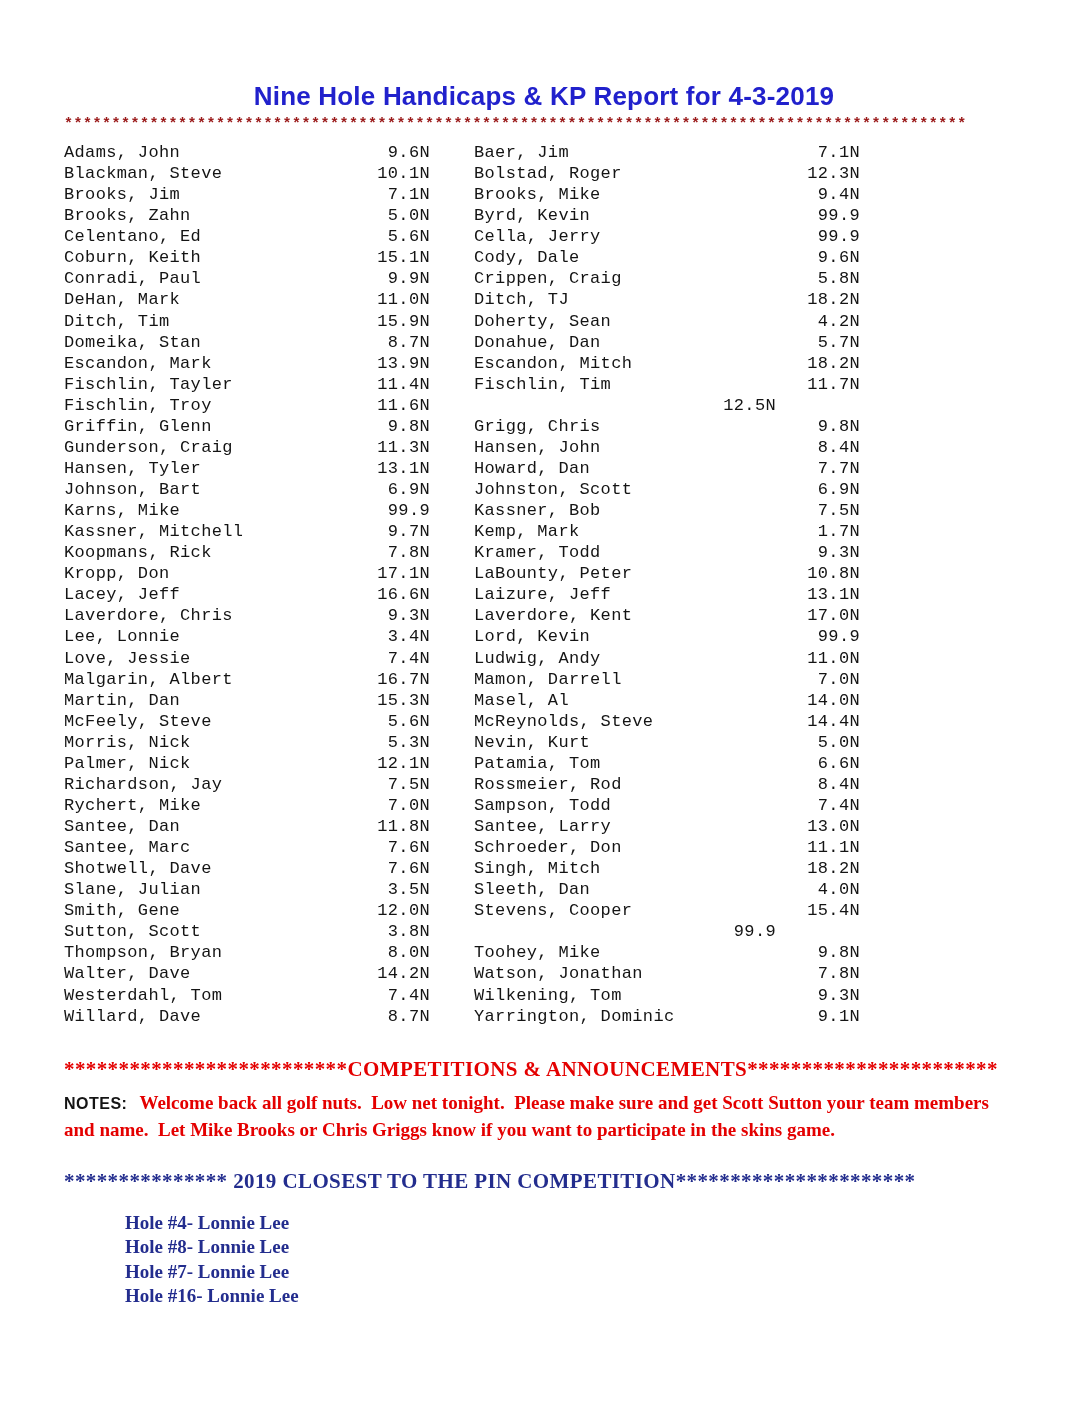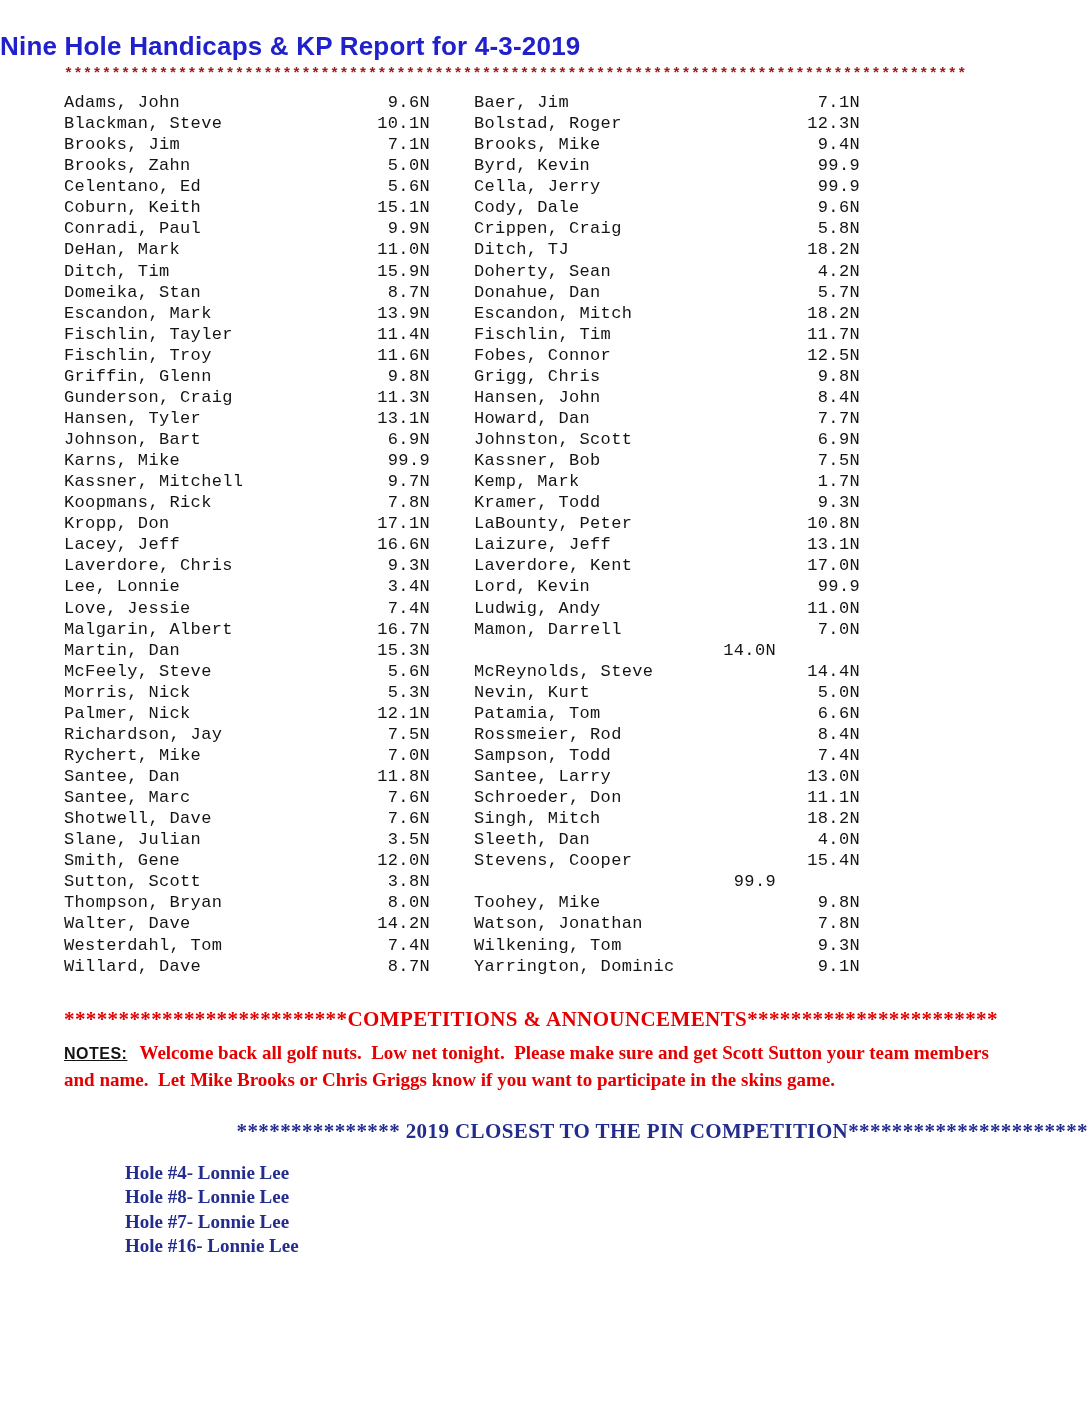--- a/index.html
+++ b/index.html
@@ -3,22 +3,22 @@
 <meta charset="utf-8">
 <style>
   html, body { margin: 0; padding: 0; }
   body {
     width: 1088px; height: 1408px;
     background: #ffffff;
     font-family: "Liberation Sans", sans-serif;
     overflow: hidden;
   }
   .title {
-    padding-top: 31px;
-    text-align: left;
+    padding-top: 81px;
+    text-align: center;
     font: bold 26px "Liberation Sans", sans-serif;
     color: var(--title-blue);
     letter-spacing: 0.2px;
     line-height: 30px;
   }
   .stars-top {
     margin: 4px 0 0 64px;
     font: bold 15px "Liberation Mono", monospace;
     color: var(--divider-red);
     letter-spacing: 0.5px;
@@ -57,34 +57,32 @@
     margin: 6px 0 0 64px;
     width: 948px;
     font: bold 19px "Liberation Serif", serif;
     line-height: 27px;
   }
   .notes-label {
     color: var(--text-black);
     font: bold 16px "Liberation Sans", sans-serif;
     letter-spacing: 0.5px;
     margin-right: 12px;
-    text-decoration: underline;
   }
   .notes-text {
     color: var(--announcement-red);
     white-space: pre-wrap;
   }
   .kp-header {
     margin: 24px 0 0 64px;
     font: bold 21px "Liberation Serif", serif;
     color: var(--navy-blue);
     white-space: pre;
     letter-spacing: 0.4px;
     line-height: 28px;
-    text-align: right;
   }
   .winners {
     margin: 16px 13px 0 125px;
     padding: 0;
     list-style: none;
     font: bold 19px "Liberation Serif", serif;
     color: var(--navy-blue);
     line-height: 24.6px;
   }
 </style>
@@ -178,21 +176,20 @@
   <div class="r-row">
     <span class="r-name left">Fischlin, Tayler</span>
     <span class="r-hcp">11.4N</span>
     <span class="r-name right">Fischlin, Tim</span>
     <span class="r-hcp">11.7N</span>
   </div>
 
   <div class="r-row">
     <span class="r-name left">Fischlin, Troy</span>
     <span class="r-hcp">11.6N</span>
-    <span class="r-name right">Fobes, Connor</span>
     <span class="r-hcp">12.5N</span>
   </div>
 
   <div class="r-row">
     <span class="r-name left">Griffin, Glenn</span>
     <span class="r-hcp">9.8N</span>
     <span class="r-name right">Grigg, Chris</span>
     <span class="r-hcp">9.8N</span>
   </div>
 
@@ -276,20 +273,21 @@
   <div class="r-row">
     <span class="r-name left">Malgarin, Albert</span>
     <span class="r-hcp">16.7N</span>
     <span class="r-name right">Mamon, Darrell</span>
     <span class="r-hcp">7.0N</span>
   </div>
 
   <div class="r-row">
     <span class="r-name left">Martin, Dan</span>
     <span class="r-hcp">15.3N</span>
+    <span class="r-name right">Masel, Al</span>
     <span class="r-hcp">14.0N</span>
   </div>
 
   <div class="r-row">
     <span class="r-name left">McFeely, Steve</span>
     <span class="r-hcp">5.6N</span>
     <span class="r-name right">McReynolds, Steve</span>
     <span class="r-hcp">14.4N</span>
   </div>
 

